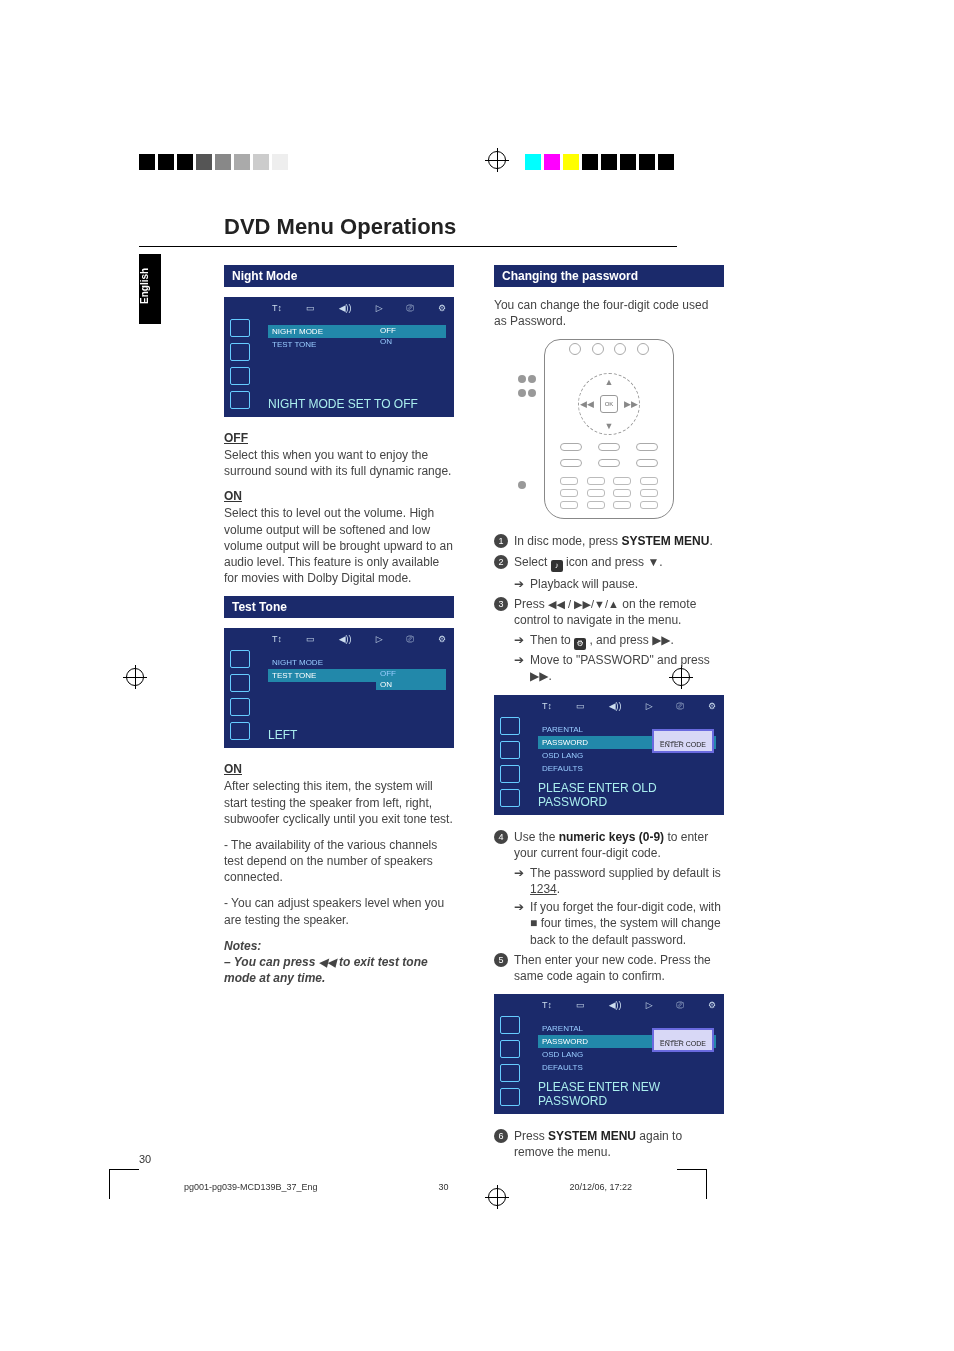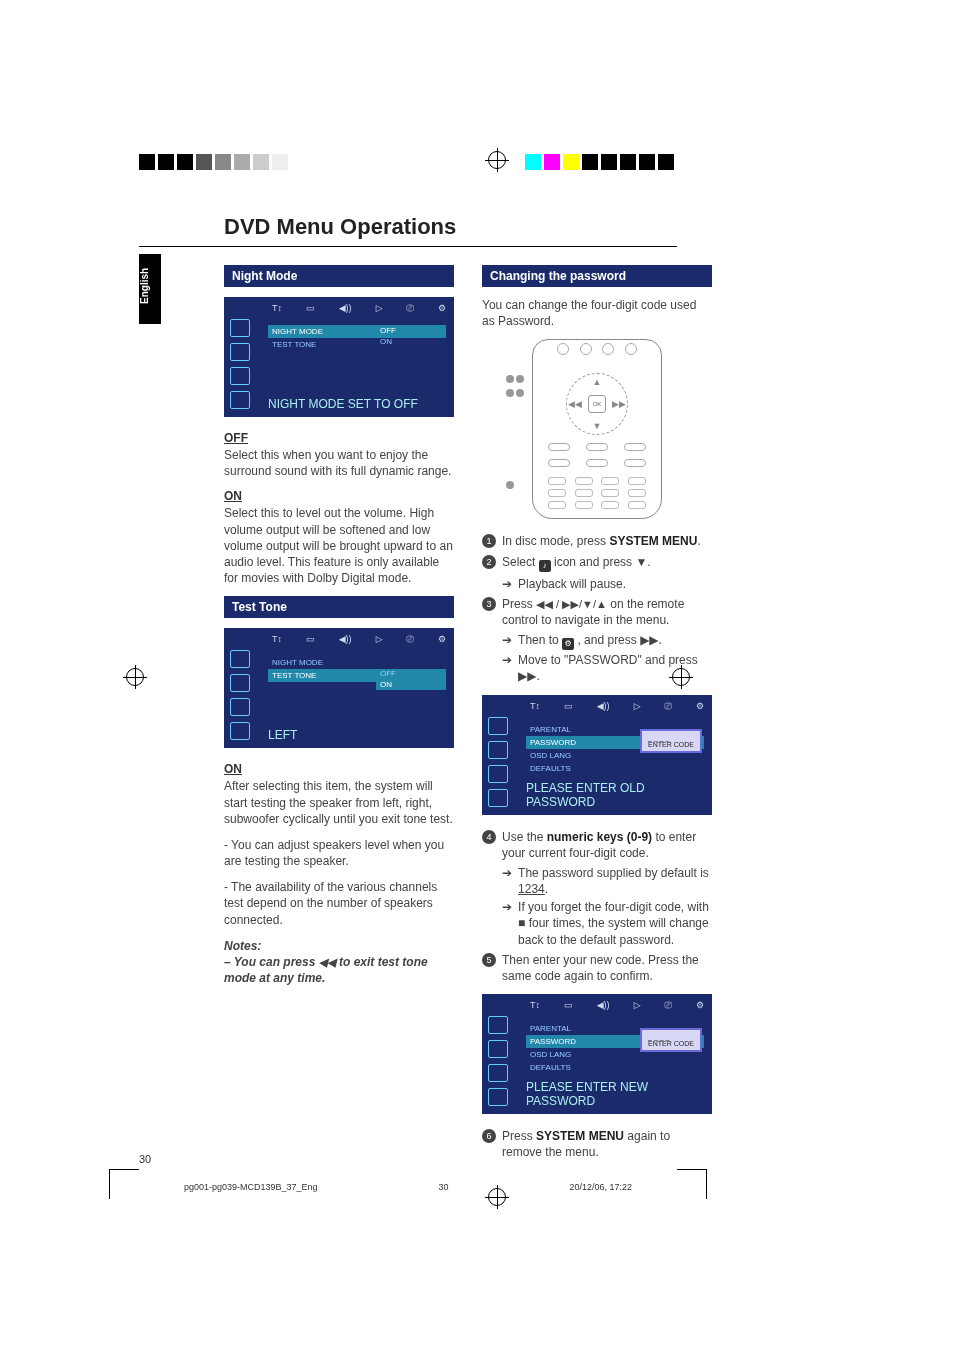--- a/index.html
+++ b/index.html
@@ -57,21 +57,21 @@
   .title {
     font-size: 22px; font-weight:bold; color:#222; margin: 10px 0 6px 85px;
   }
   .titlerule { border:0; border-top:1px solid #000; margin-left:0; }
   .lang-tab {
     position:absolute; left:0; top:50px; width:22px; height:70px; background:#000;
     color:#fff; font-size:10px; font-weight:bold;
     writing-mode: vertical-rl; text-align:center; padding-top:6px;
     transform: rotate(180deg);
   }
-  .cols { display:flex; gap:28px; margin-left:85px; margin-top:18px; }
+  .cols { display:flex; gap:40px; margin-left:85px; margin-top:18px; }
   .col { width:280px; }
   .section-bar {
     background:#1b2a6b; color:#fff; font-weight:bold; font-size:12px;
     padding:4px 8px; margin-bottom:10px;
   }
   .osd {
     width:230px; height:120px; background:#1b2a6b; color:#6cf; font-size:8px;
     position:relative; margin-bottom:14px;
   }
   .osd .toprow { position:absolute; top:6px; left:48px; right:8px; display:flex; justify-content:space-between; color:#cde; font-size:9px; }
@@ -239,22 +239,22 @@
           </div>
           <div class="optbox" style="top:40px;">
             <div class="opt">OFF</div>
             <div class="opt sel">ON</div>
           </div>
           <div class="status">LEFT</div>
         </div>
 
         <div class="subhead">ON</div>
         <p class="body">After selecting this item, the system will start testing the speaker from left, right, subwoofer cyclically until you exit tone test.</p>
+        <p class="body"> - The availability of the various channels test depend on the number of speakers connected.</p>
         <p class="body"> - You can adjust speakers level when you are testing the speaker.</p>
-        <p class="body"> - The availability of the various channels test depend on the number of speakers connected.</p>
 
         <p class="body ital" style="margin-top:8px;">
           <span class="ital">Notes:</span><br>
           <span>–  You can press </span><span class="glyph">◀◀</span><span>  to exit test tone mode at any time.</span>
         </p>
 
         <div class="pgnum">30</div>
       </div>
 
       <div class="col">

